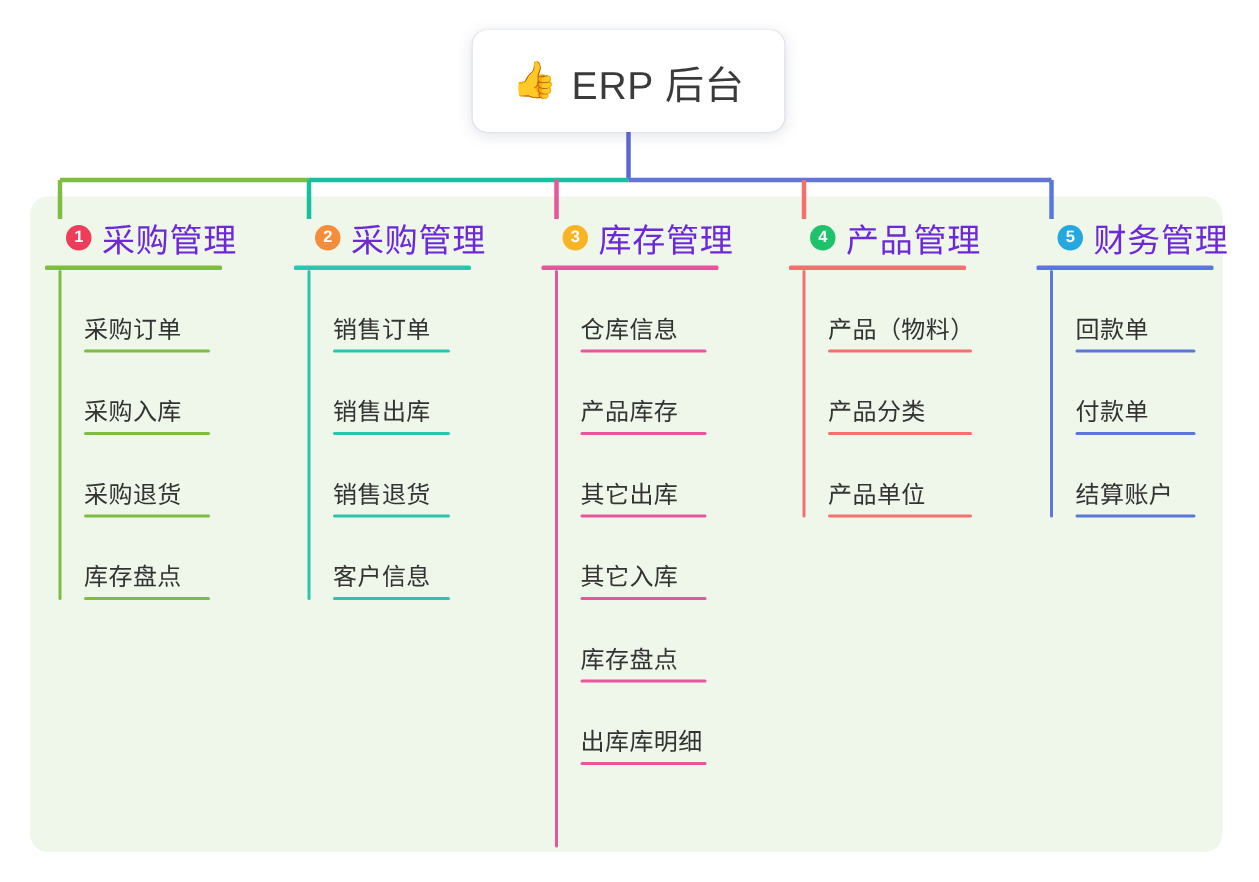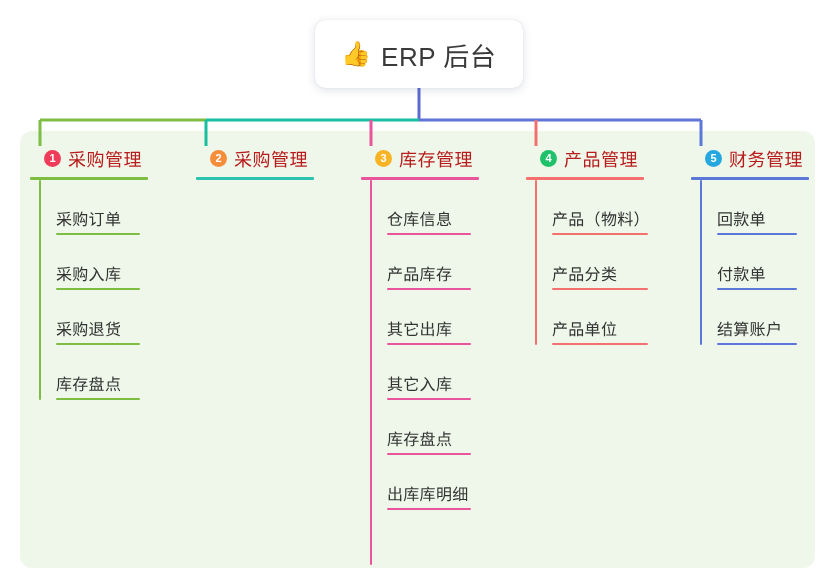--- a/index.html
+++ b/index.html
@@ -93,22 +93,22 @@
     height: 17px;
     border-radius: 50%;
     color: #fff;
     font-size: 11px;
     line-height: 17px;
     text-align: center;
     font-weight: bold;
     flex: none;
   }
   .col-title {
-    font-size: 18px;
-    color: #b91c1c;
+    font-size: 22px;
+    color: #6d28d9;
     letter-spacing: .5px;
   }
   .col-rule {
     height: 3px;
     margin-top: 7px;
     border-radius: 1px;
   }
 
   .items {
     position: relative;
@@ -196,20 +196,39 @@
             <div class="item-rule" style="width: 84px; background: rgb(125, 189, 66);"></div>
           </div>
         </div>
       </div>
       <div class="col" style="left: 196px; width: 150px;">
         <div class="col-head">
           <span class="badge" style="background: rgb(246, 141, 58);">2</span>
           <span class="col-title">采购管理</span>
         </div>
         <div class="col-rule" style="width: 118px; background: rgb(43, 196, 174);"></div>
+        <div class="items">
+          <div class="spine" style="background: rgb(43, 196, 174); height: 220px;"></div>
+          <div class="item">
+            <span class="item-label">销售订单</span>
+            <div class="item-rule" style="width: 78px; background: rgb(43, 196, 174);"></div>
+          </div>
+          <div class="item">
+            <span class="item-label">销售出库</span>
+            <div class="item-rule" style="width: 78px; background: rgb(43, 196, 174);"></div>
+          </div>
+          <div class="item">
+            <span class="item-label">销售退货</span>
+            <div class="item-rule" style="width: 78px; background: rgb(43, 196, 174);"></div>
+          </div>
+          <div class="item">
+            <span class="item-label">客户信息</span>
+            <div class="item-rule" style="width: 78px; background: rgb(43, 196, 174);"></div>
+          </div>
+        </div>
       </div>
       <div class="col" style="left: 361px; width: 150px;">
         <div class="col-head">
           <span class="badge" style="background: rgb(248, 180, 37);">3</span>
           <span class="col-title">库存管理</span>
         </div>
         <div class="col-rule" style="width: 118px; background: rgb(232, 85, 155);"></div>
         <div class="items">
           <div class="spine" style="background: rgb(232, 85, 155); height: 385px;"></div>
           <div class="item">

